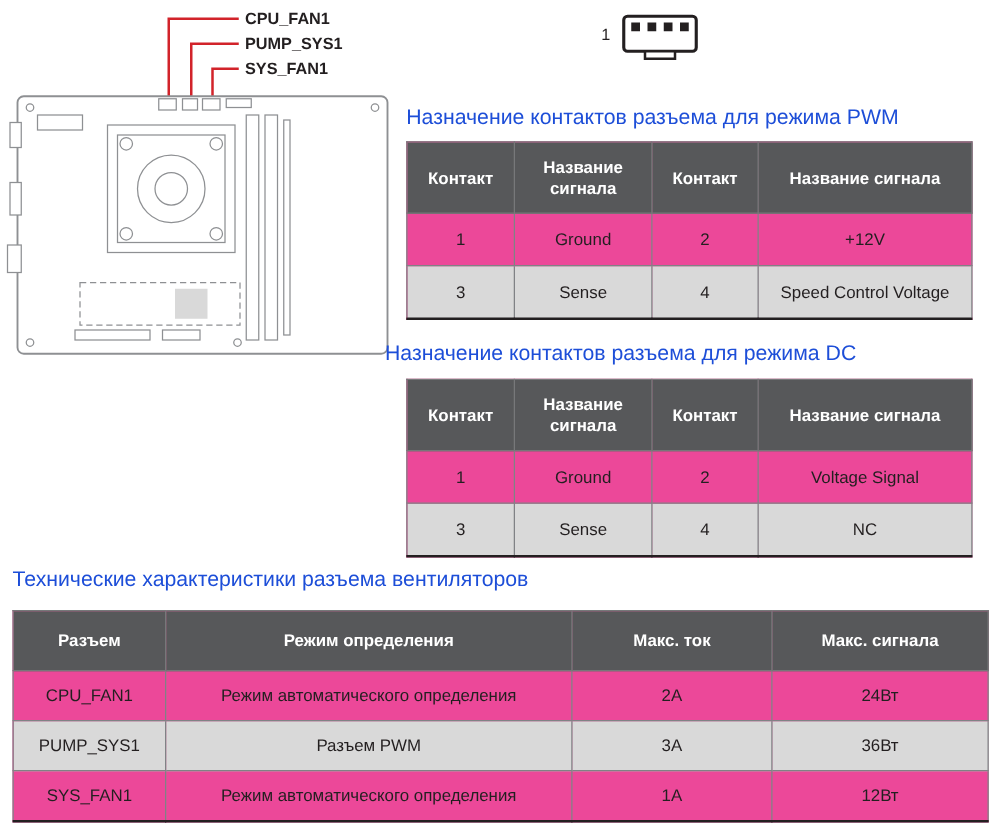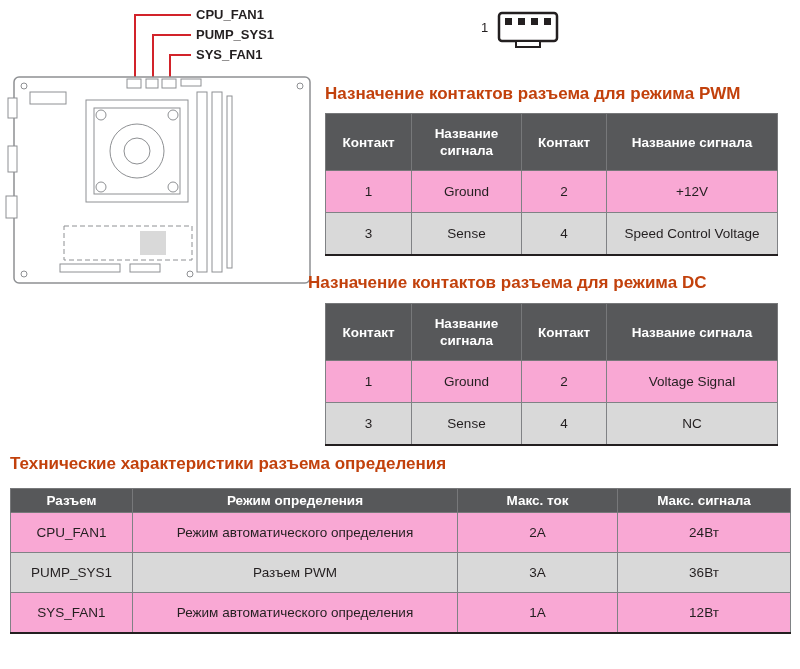--- a/index.html
+++ b/index.html
@@ -20,26 +20,26 @@
     line-height:14px; white-space:nowrap;
   }
 
   
   .pin1-label { position:absolute; left:481px; top:20px; font-size:13px; color:#231f20; }
   .fan-icon { position:absolute; left:497px; top:11px; }
 
   
   .section-heading {
     position:absolute;
-    font-size:17px; font-weight:700; color:#c2410c;
+    font-size:17px; font-weight:400; color:#1d4ed8;
     white-space:nowrap;
   }
 
   
-  table { border-collapse:collapse; table-layout:fixed; position:absolute; background:#f9a8d4; }
+  table { border-collapse:collapse; table-layout:fixed; position:absolute; background:#ec4899; }
   th {
     background:var(--header-bg, #57585a);
     color:#ffffff; font-weight:bold; font-size:13.5px;
     text-align:center; vertical-align:middle;
     border:1px solid #77787a;
     padding:2px 6px; line-height:17px;
   }
   td {
     font-size:13.5px; color:#231f20;
     text-align:center; vertical-align:middle;
@@ -47,21 +47,21 @@
     padding:2px 6px;
   }
   table { border:1px solid #58595b; border-bottom:2px solid #231f20; }
   tr.alt td { background:var(--row-alt, #d9d9d9); }
 
   .pin-table { left:325px; width:452px; }
   .pin-table thead tr { height:57px; }
   .pin-table tbody tr { height:42px; }
 
   .specs-table { left:10px; top:488px; width:780px; }
-  .specs-table thead tr { height:24px; }
+  .specs-table thead tr { height:48px; }
   .specs-table tbody tr { height:40px; }
 </style>
 </head>
 <body>
 
 <div class="diagram">
   <svg width="320" height="300" viewBox="0 0 320 300">
 
     <g stroke="#d2232a" stroke-width="2" fill="none">
       <polyline points="191,15 135,15 135,80"></polyline>
@@ -178,21 +178,21 @@
     </tr>
     <tr class="alt">
       <td>3</td>
       <td>Sense</td>
       <td>4</td>
       <td>NC</td>
     </tr>
   </tbody>
 </table>
 
-<div class="section-heading" style="left:10px; top:454px">Технические характеристики разъема определения</div>
+<div class="section-heading" style="left:10px; top:454px">Технические характеристики разъема вентиляторов</div>
 <table class="specs-table">
   <colgroup>
       <col style="width:122px">
       <col style="width:325px">
       <col style="width:160px">
       <col style="width:173px">
     </colgroup>
   <thead>
     <tr>
       <th>Разъем</th>

